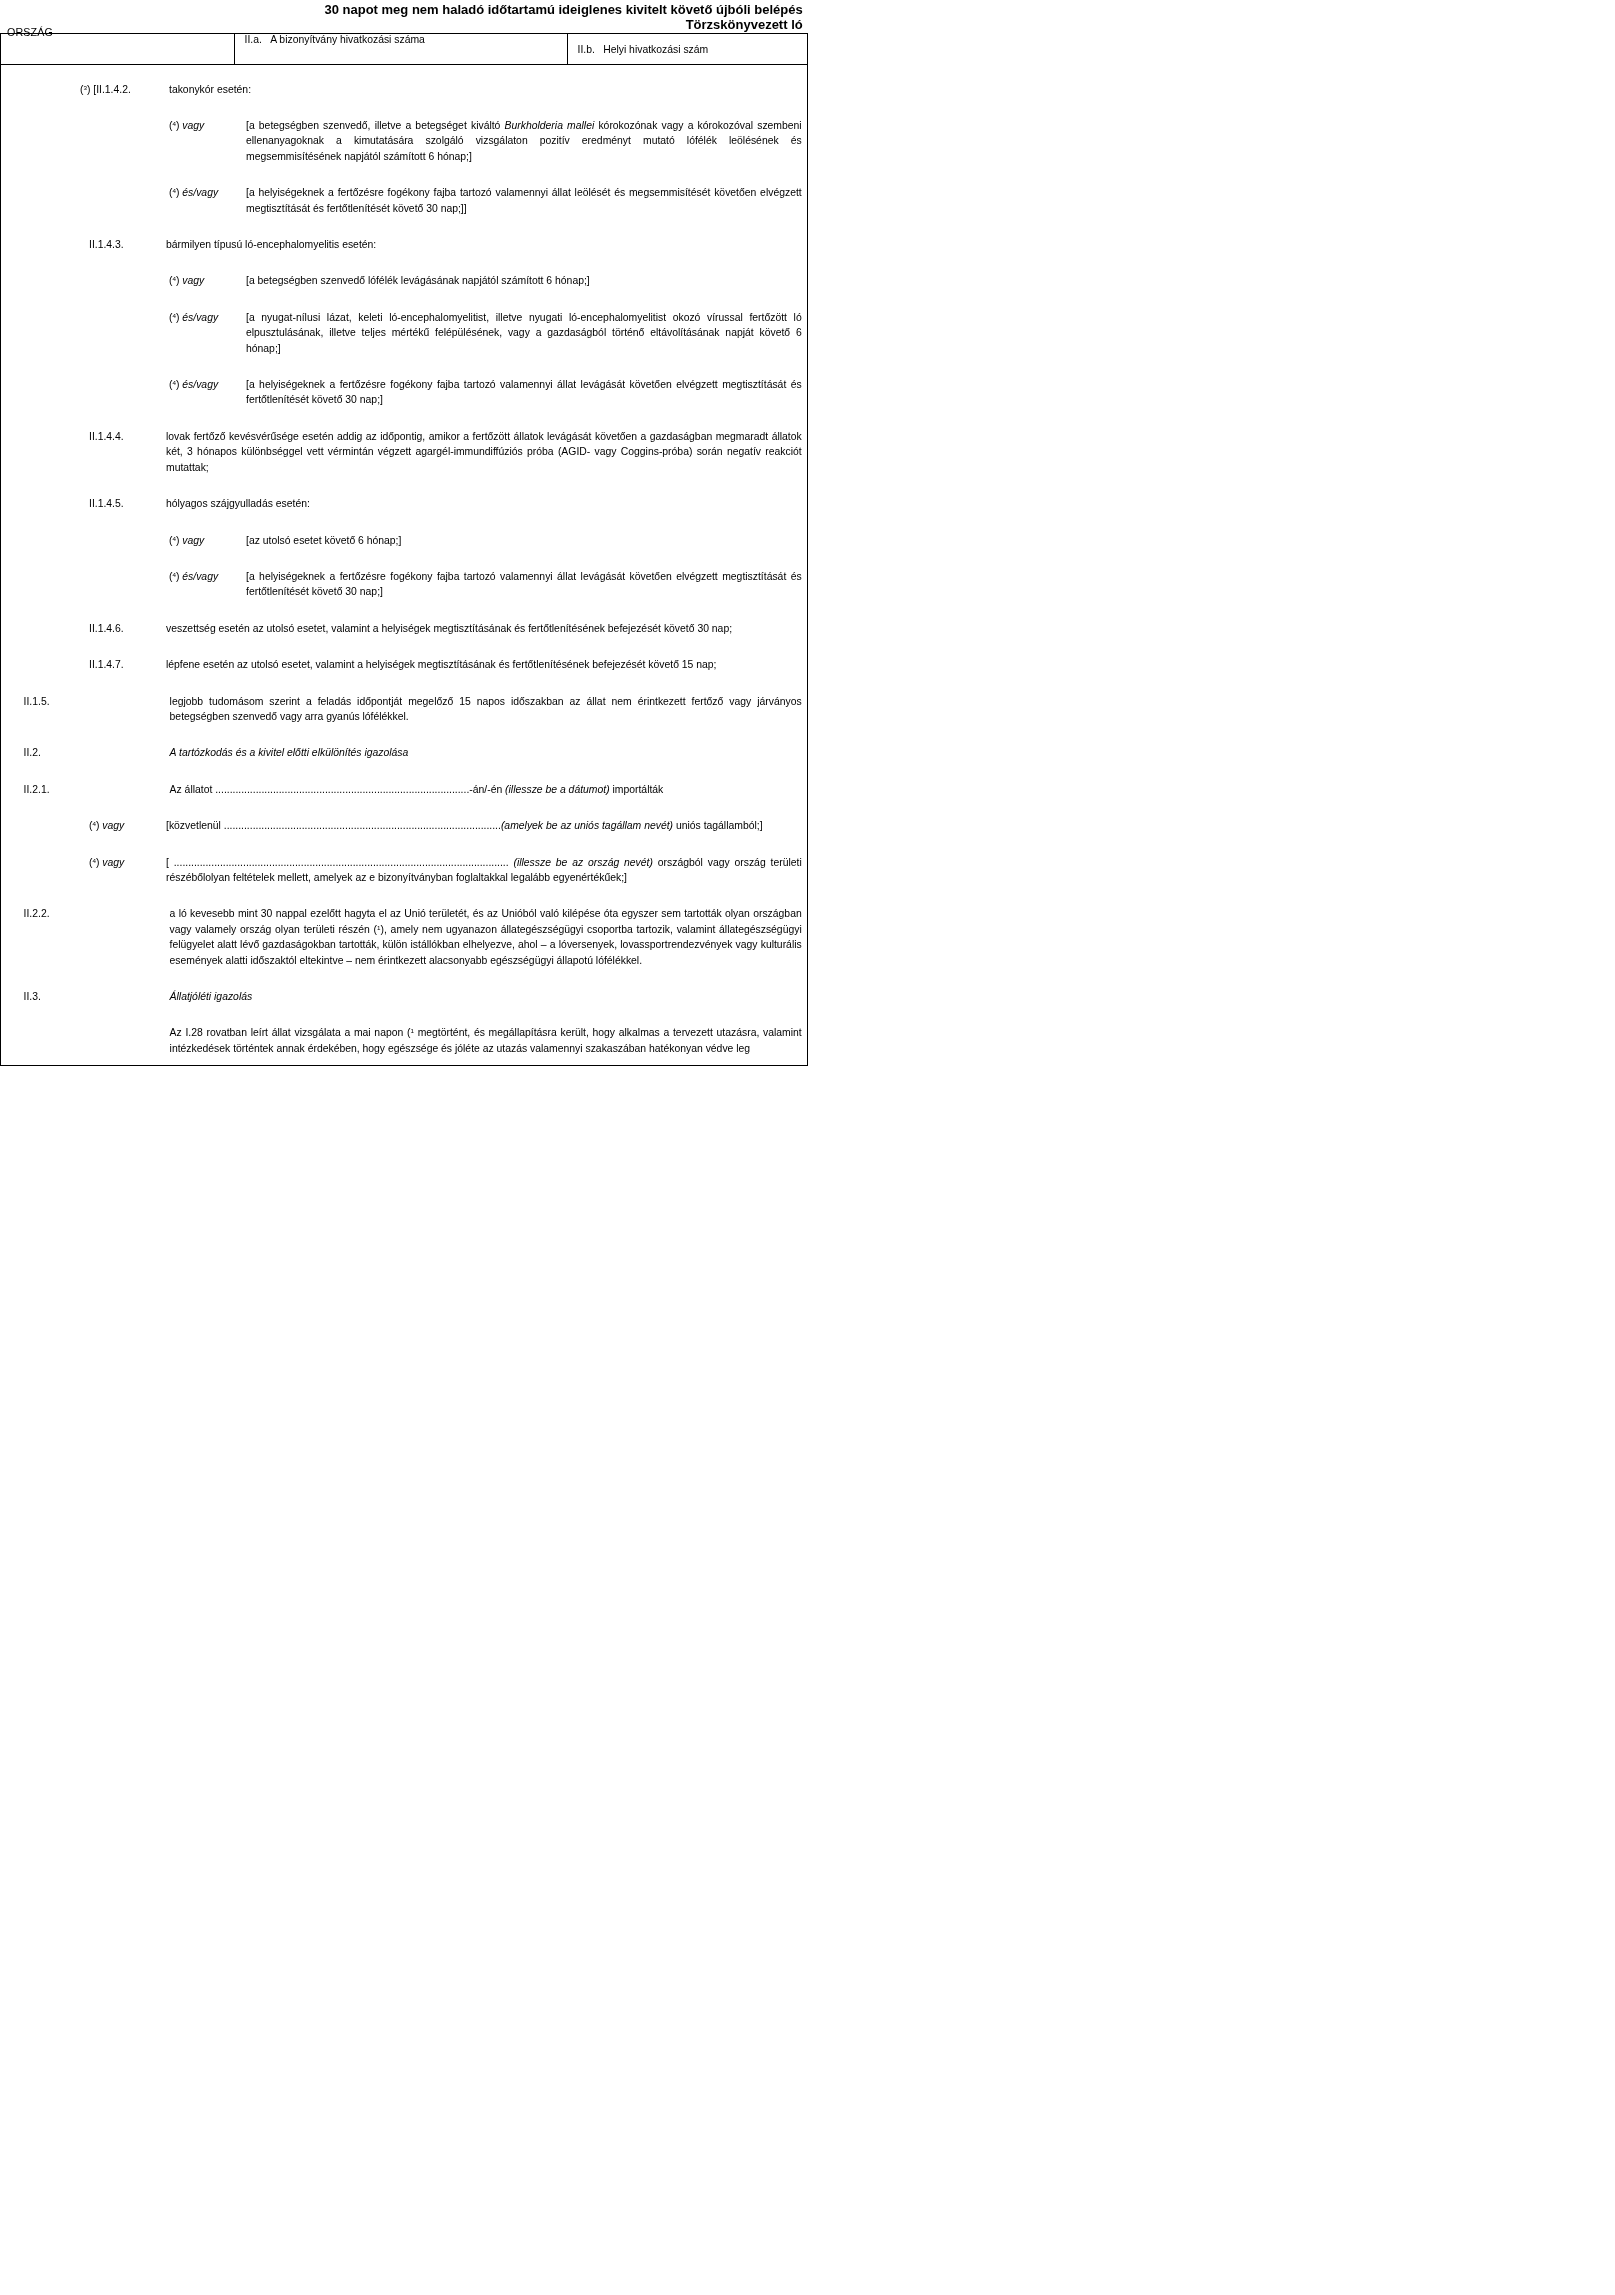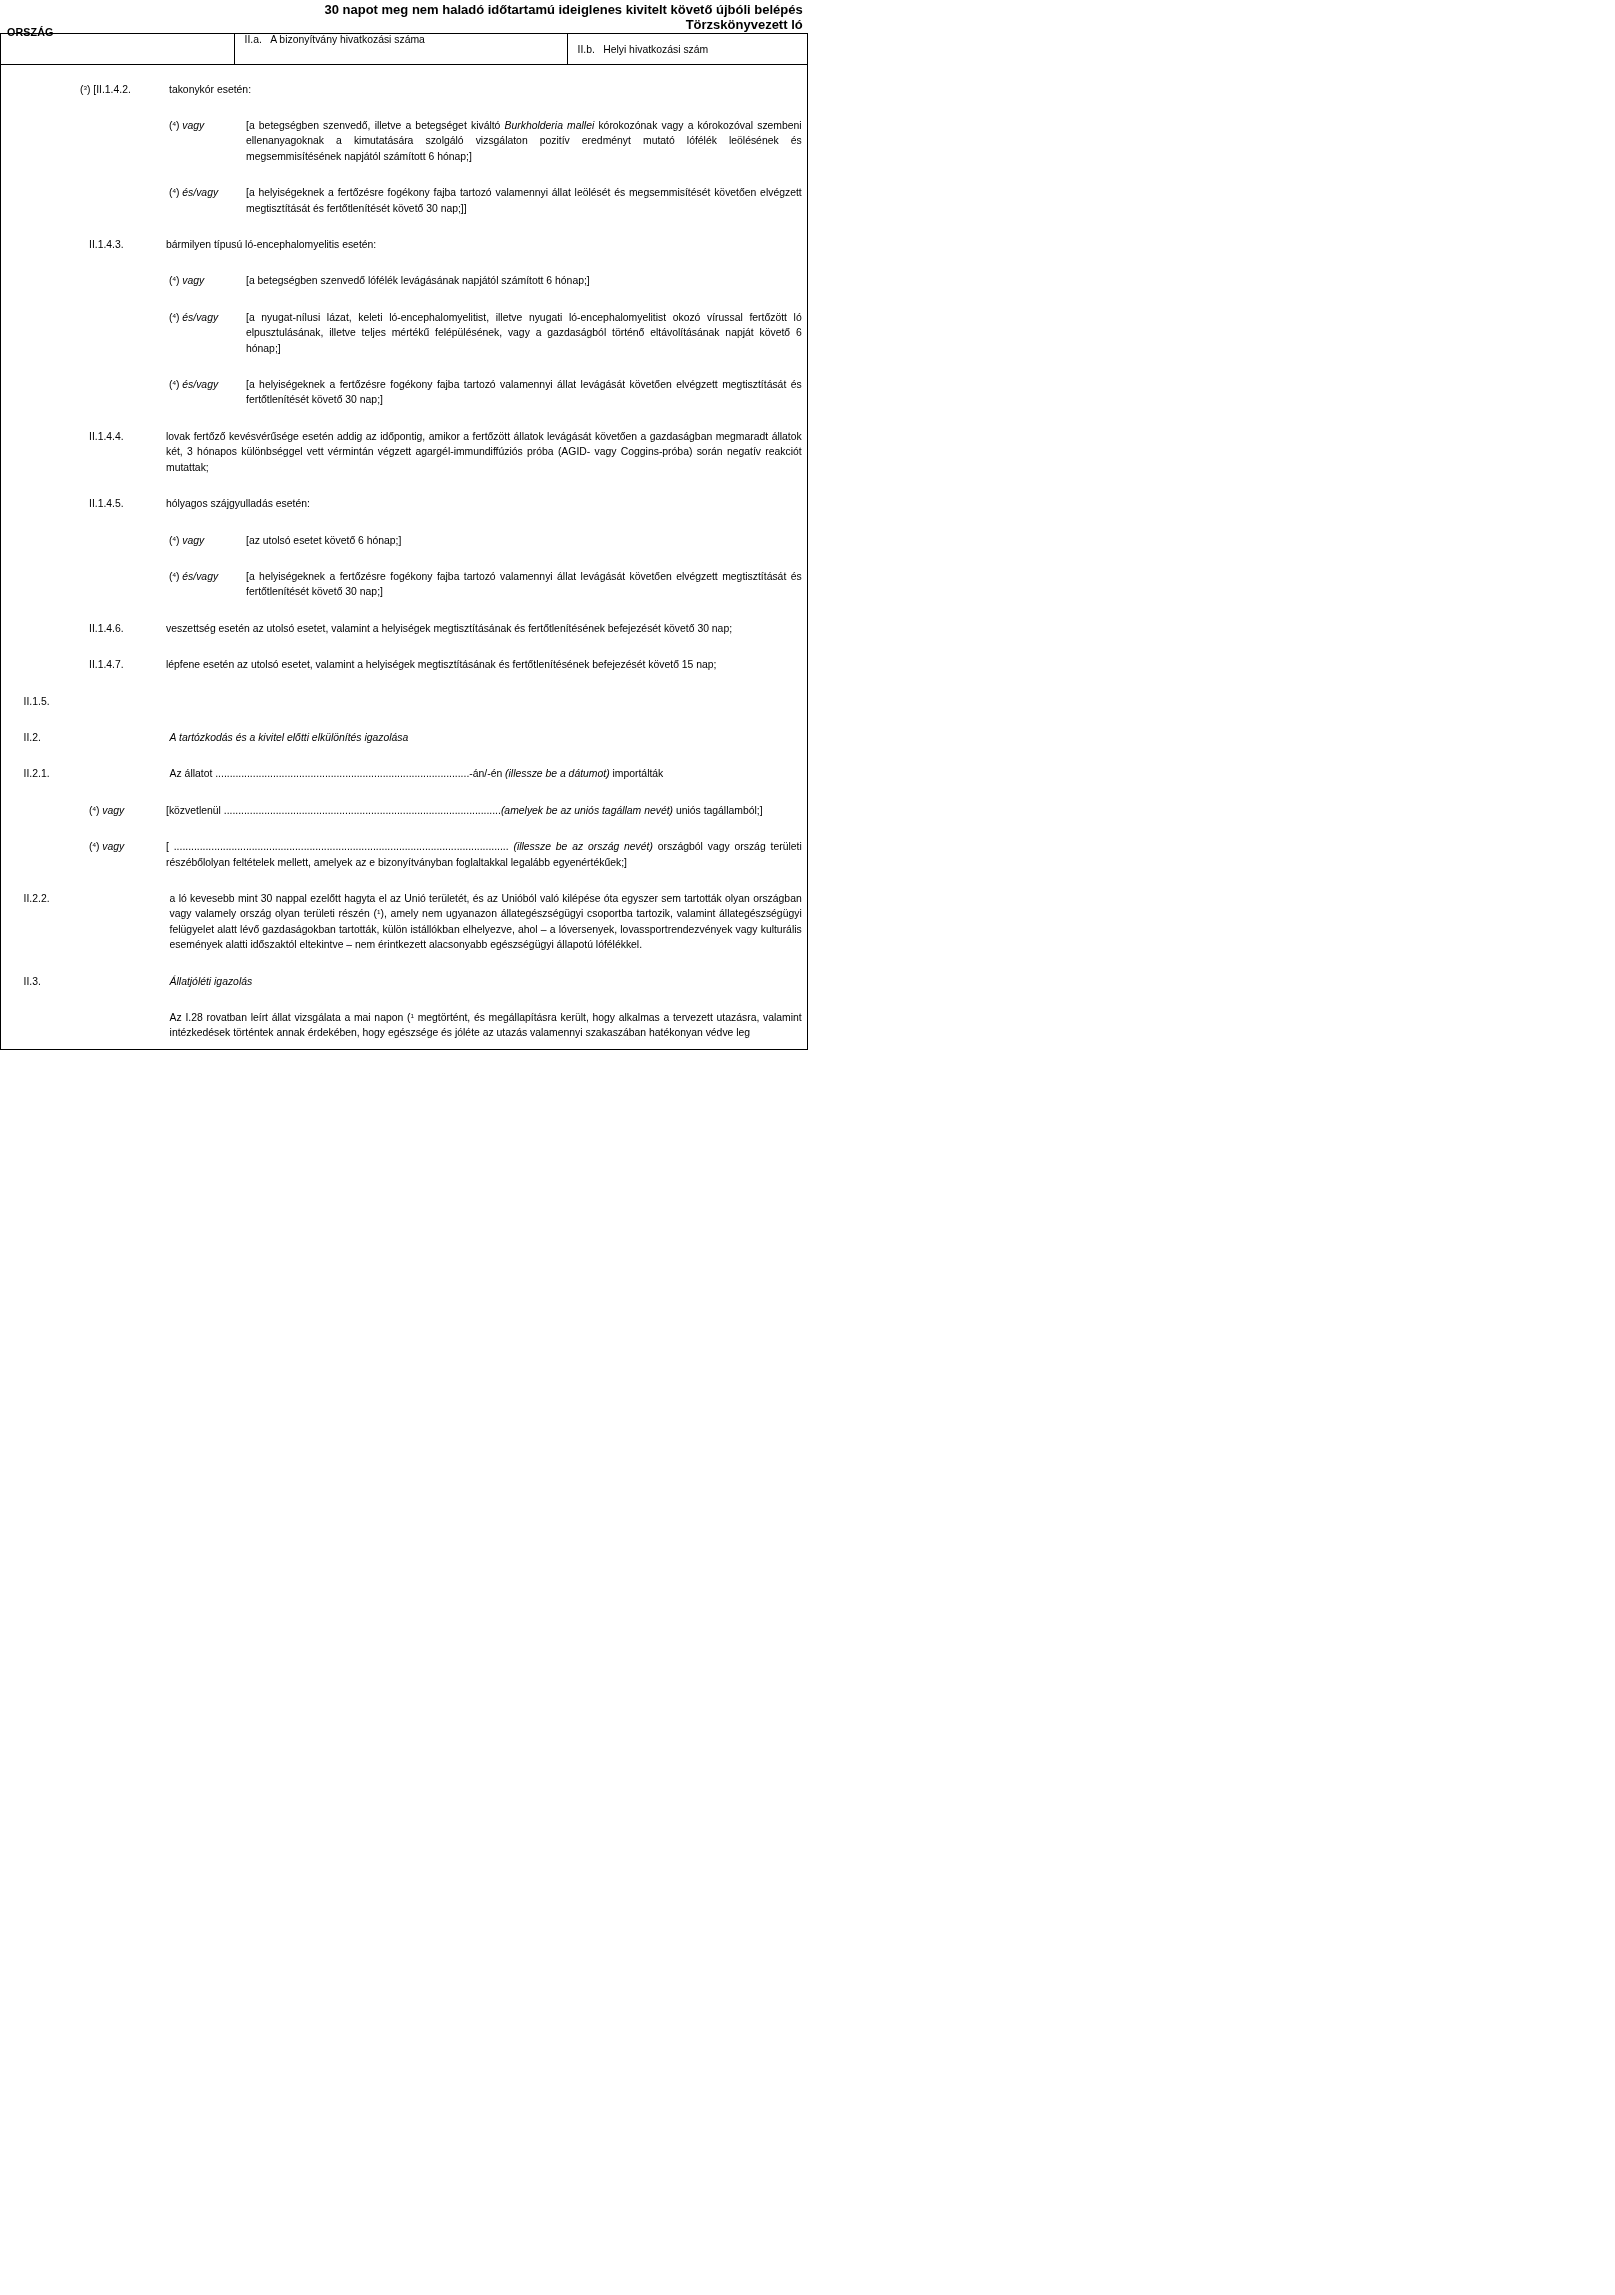--- a/index.html
+++ b/index.html
@@ -1,21 +1,21 @@
 <!DOCTYPE html>
 <html lang="hu" style="font-size:9.5px"><head>
 <meta charset="utf-8">
 <style>
   html,body{margin:0;padding:0;background:#ffffff;color:#000;}
   body{font-family:"Liberation Sans","DejaVu Sans",sans-serif;font-size:10.4px;-webkit-font-smoothing:antialiased;}
   .page{width:808px;margin:0;position:relative;background:#fff;}
 
   
   .hdr{position:relative;height:33px;}
-  .country{position:absolute;left:7.1px;top:26px;font-weight:bold;font-size:10.7px;letter-spacing:0.1px;}
+  .country{position:absolute;left:7.1px;top:26px;font-weight:normal;font-size:10.7px;letter-spacing:0.1px;}
   .title{position:absolute;right:5.3px;top:1.8px;text-align:right;font-weight:bold;font-size:13px;line-height:15.4px;}
 
   
   .doc{border:1.2px solid #000;}
   .thead{display:flex;height:30px;border-bottom:1.2px solid #000;}
   .c1{width:234px;box-sizing:border-box;border-right:1.2px solid #000;}
   .c2{width:333px;box-sizing:border-box;border-right:1.2px solid #000;display:flex;align-items:flex-start;padding-left:9.5px;}
   .c3{flex:1;display:flex;align-items:center;padding-left:9.5px;}
   .code{margin-right:8.3px;white-space:nowrap;}
 
@@ -106,20 +106,21 @@
         <div class="item lv1">
           <div class="lab"><span>II.1.4.6.</span></div>
           <div class="txt"><span>veszettség esetén az utolsó esetet, valamint a helyiségek megtisztításának és fertőtlenítésének befejezését követő 30 nap;</span></div>
         </div>
         <div class="item lv1">
           <div class="lab"><span>II.1.4.7.</span></div>
           <div class="txt"><span>lépfene esetén az utolsó esetet, valamint a helyiségek megtisztításának és fertőtlenítésének befejezését követő 15 nap;</span></div>
         </div>
         <div class="item lv0">
           <div class="lab"><span>II.1.5.</span></div>
+          <div class="txt"><span>legjobb tudomásom szerint a feladás időpontját megelőző 15 napos időszakban az állat nem érintkezett fertőző vagy járványos betegségben szenvedő vagy arra gyanús lófélékkel.</span></div>
         </div>
         <div class="item lv0">
           <div class="lab"><span>II.2.</span></div>
           <div class="txt"><i>A tartózkodás és a kivitel előtti elkülönítés igazolása</i></div>
         </div>
         <div class="item lv0">
           <div class="lab"><span>II.2.1.</span></div>
           <div class="txt"><span>Az állatot  ........................................................................................-án/-én </span><i>(illessze be a dátumot)</i><span> importálták</span></div>
         </div>
         <div class="item lv1">

